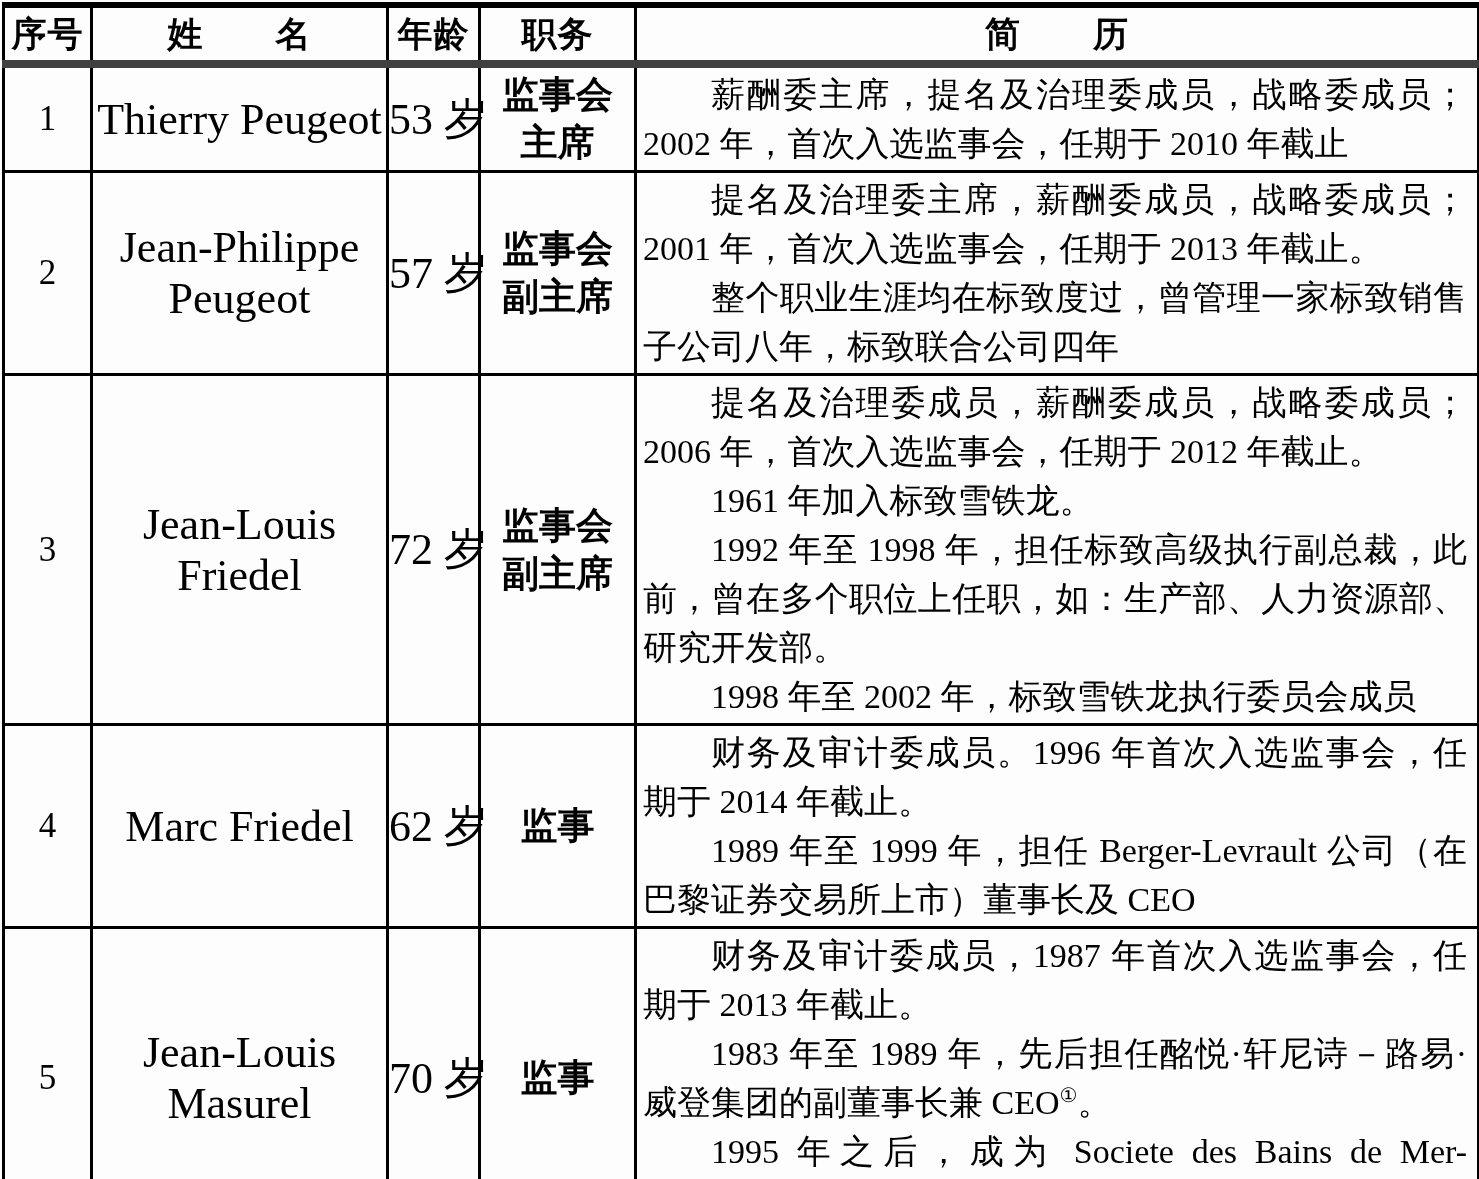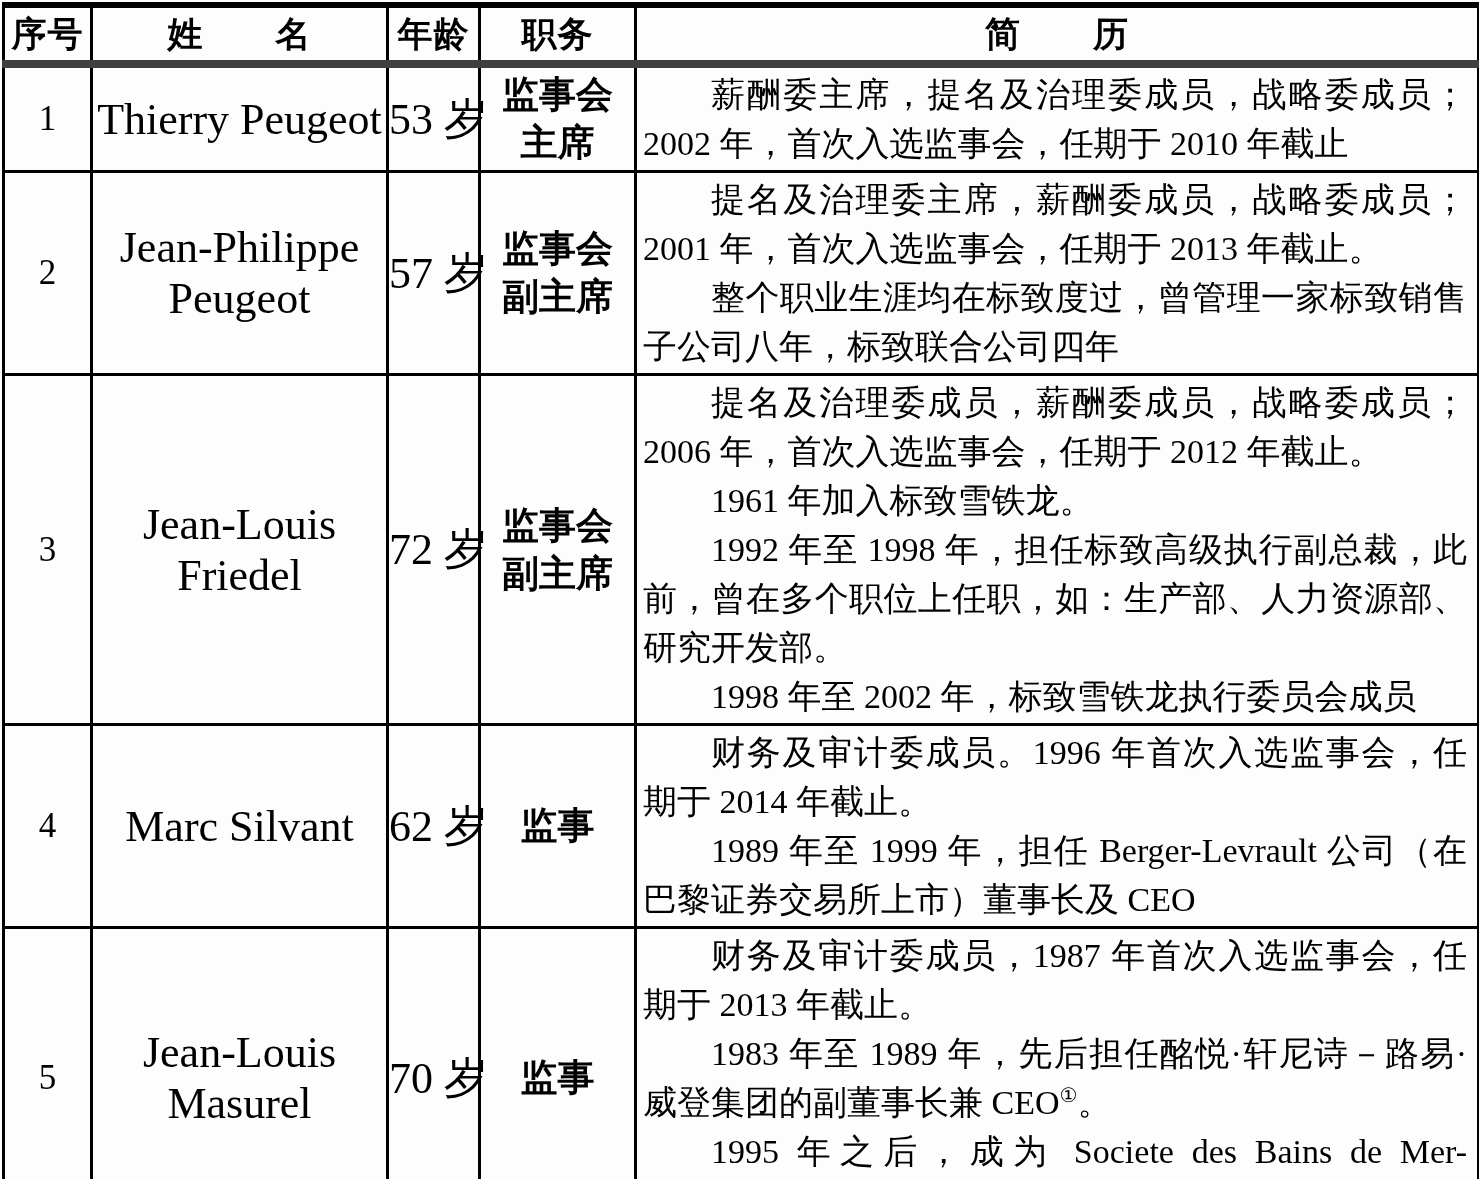--- a/index.html
+++ b/index.html
@@ -133,21 +133,21 @@
 副主席</td>
         <td class="resume-cell">
           <p>提名及治理委成员，薪酬委成员，战略委成员；2006 年，首次入选监事会，任期于 2012 年截止。</p>
           <p>1961 年加入标致雪铁龙。</p>
           <p>1992 年至 1998 年，担任标致高级执行副总裁，此前，曾在多个职位上任职，如：生产部、人力资源部、研究开发部。</p>
           <p>1998 年至 2002 年，标致雪铁龙执行委员会成员</p>
         </td>
       </tr>
       <tr class="r4">
         <td class="no-cell">4</td>
-        <td class="name-cell">Marc Silvant</td>
+        <td class="name-cell">Marc Friedel</td>
         <td class="age-cell">62 岁</td>
         <td class="pos-cell">监事</td>
         <td class="resume-cell">
           <p>财务及审计委成员。1996 年首次入选监事会，任期于 2014 年截止。</p>
           <p>1989 年至 1999 年，担任 Berger-Levrault 公司（在巴黎证券交易所上市）董事长及 CEO</p>
         </td>
       </tr>
       <tr class="r5">
         <td class="no-cell">5</td>
         <td class="name-cell">Jean-Louis Masurel</td>

